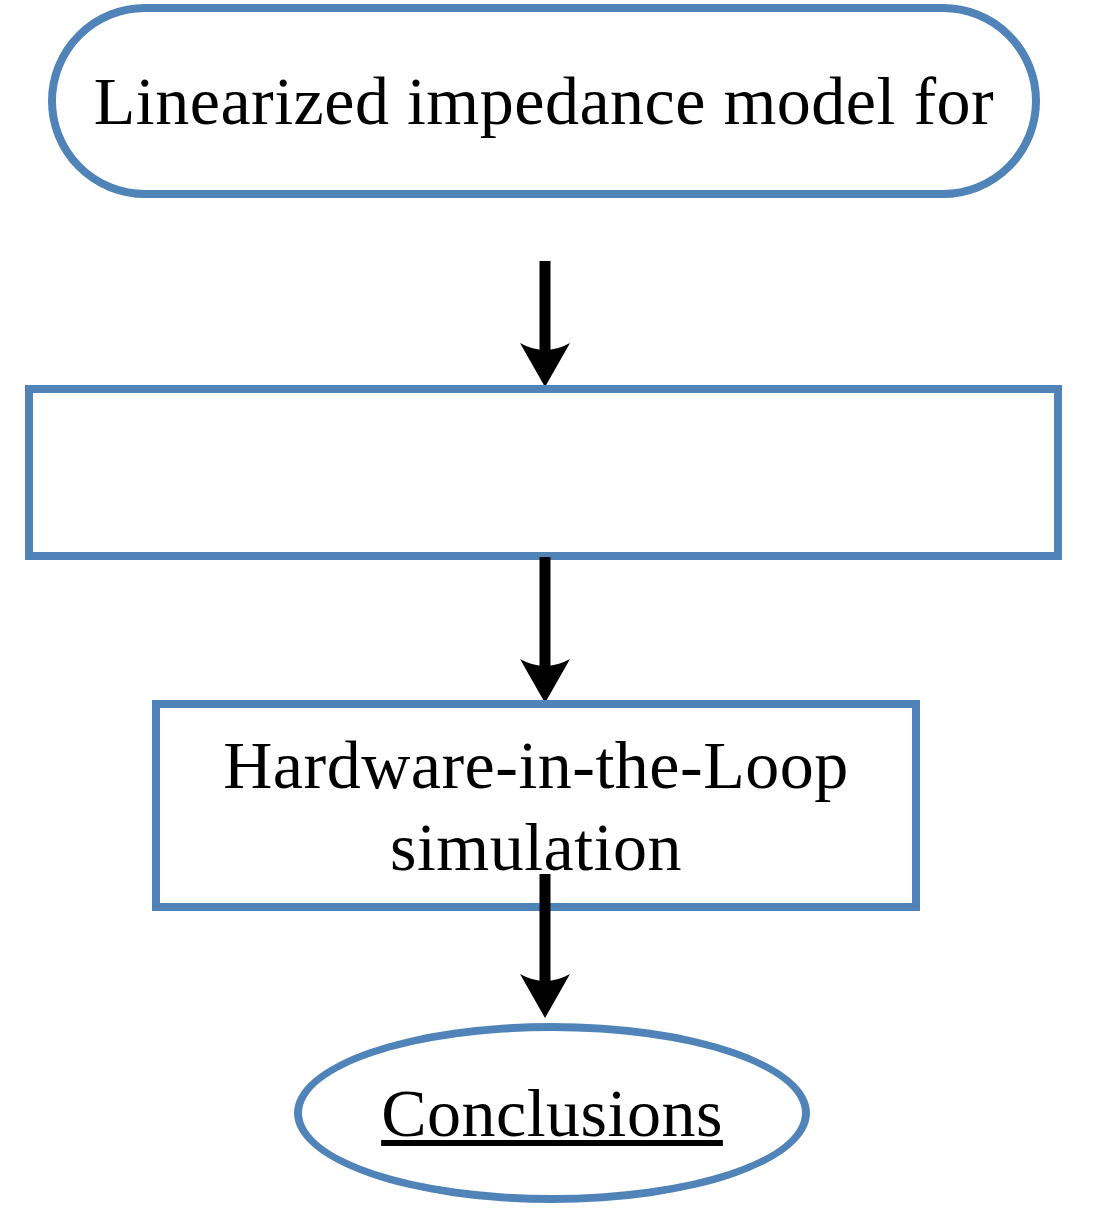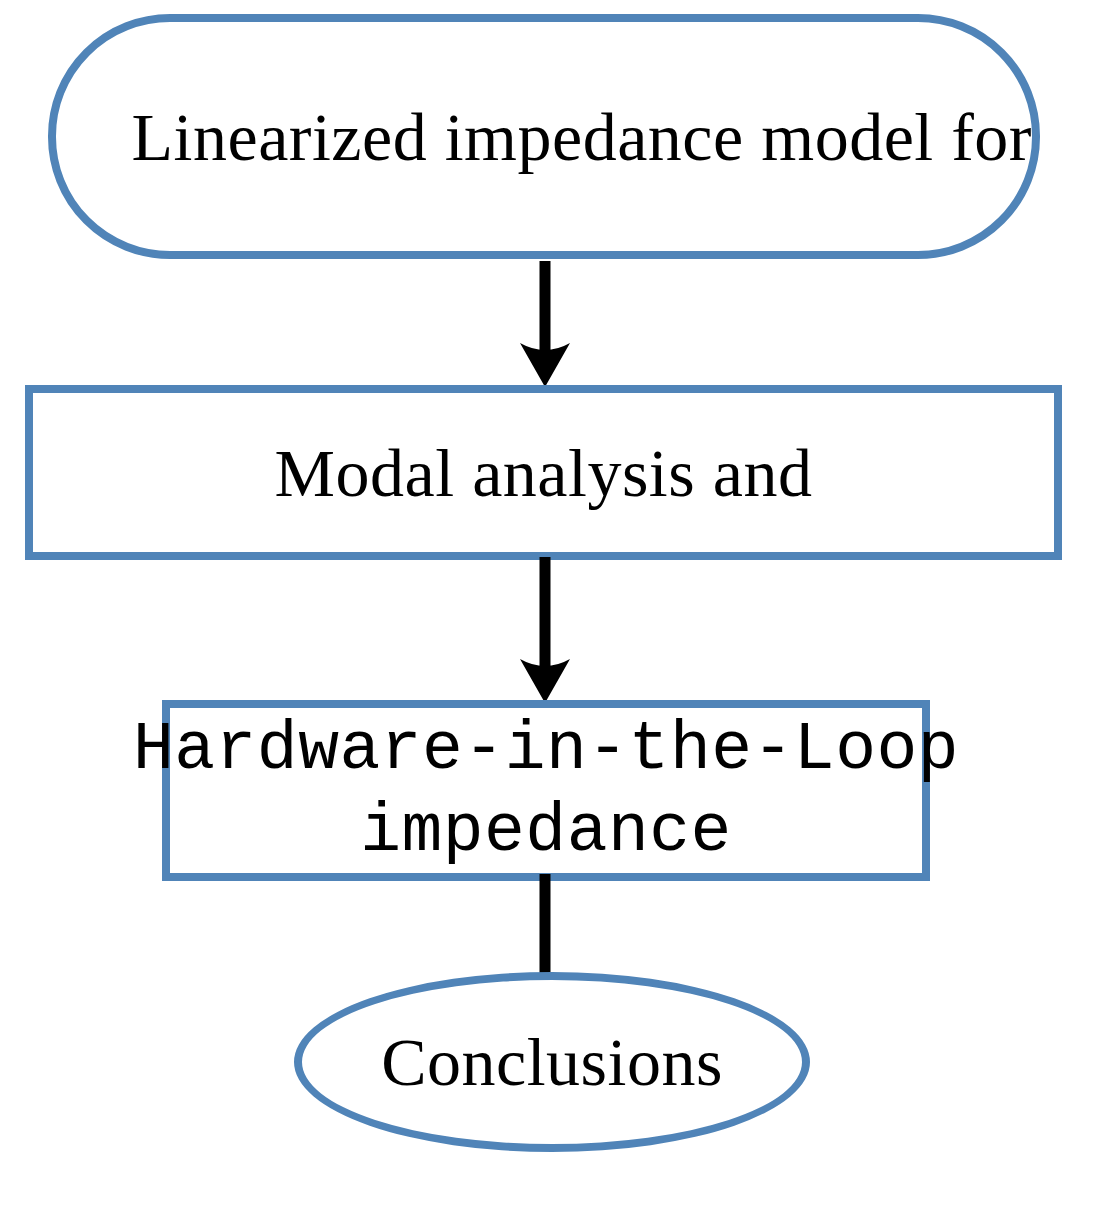--- a/index.html
+++ b/index.html
@@ -28,37 +28,37 @@
   }
   .node .node-text {
     font-size: 68px;
     line-height: 82px;
     letter-spacing: 0.5px;
     white-space: nowrap;
   }
   .node .line { display: block; }
 
   .node.stadium {
-    left: 48px; top: 14px;
-    width: 992px; height: 245px;
+    left: 48px; top: 4px;
+    width: 992px; height: 194px;
     border-radius: 122px;
-    justify-content: flex-end;
   }
   .node.rect-modal {
     left: 25px; top: 385px;
     width: 1037px; height: 175px;
   }
   .node.rect-hil {
-    left: 162px; top: 700px;
-    width: 768px; height: 181px; font-family: Liberation Mono, monospace;
+    left: 152px; top: 700px;
+    width: 768px; height: 211px;
   }
   .node.ellipse {
-    left: 294px; top: 972px;
+    left: 294px; top: 1023px;
     width: 516px; height: 180px;
     border-radius: 50%;
+    text-decoration: underline;
   }
 
   .arrow {
     position: absolute;
     left: 517px;
     width: 56px;
     color: var(--arrow, #000000);
   }
   .arrow.a1 { top: 261px; height: 126px; }
   .arrow.a2 { top: 557px; height: 146px; }
@@ -78,35 +78,34 @@
 
   <div class="arrow a1">
     <svg viewBox="0 0 56 126" preserveAspectRatio="none" aria-hidden="true">
       <rect x="22.5" y="0" width="11" height="92" fill="currentColor"></rect>
       <path d="M 3 82 Q 28 96 53 82 L 28 126 Z" fill="currentColor"></path>
     </svg>
   </div>
 
   <div class="node rect-modal">
     <div class="node-text">
-      <span class="line">Modal analysis and</span>
     </div>
   </div>
 
   <div class="arrow a2">
     <svg viewBox="0 0 56 146" preserveAspectRatio="none" aria-hidden="true">
       <rect x="22.5" y="0" width="11" height="112" fill="currentColor"></rect>
       <path d="M 3 102 Q 28 116 53 102 L 28 146 Z" fill="currentColor"></path>
     </svg>
   </div>
 
   <div class="node rect-hil">
     <div class="node-text">
       <span class="line">Hardware-in-the-Loop</span>
-      <span class="line">impedance</span>
+      <span class="line">simulation</span>
     </div>
   </div>
 
   <div class="arrow a3">
     <svg viewBox="0 0 56 144" preserveAspectRatio="none" aria-hidden="true">
       <rect x="22.5" y="0" width="11" height="110" fill="currentColor"></rect>
       <path d="M 3 100 Q 28 114 53 100 L 28 144 Z" fill="currentColor"></path>
     </svg>
   </div>
 

